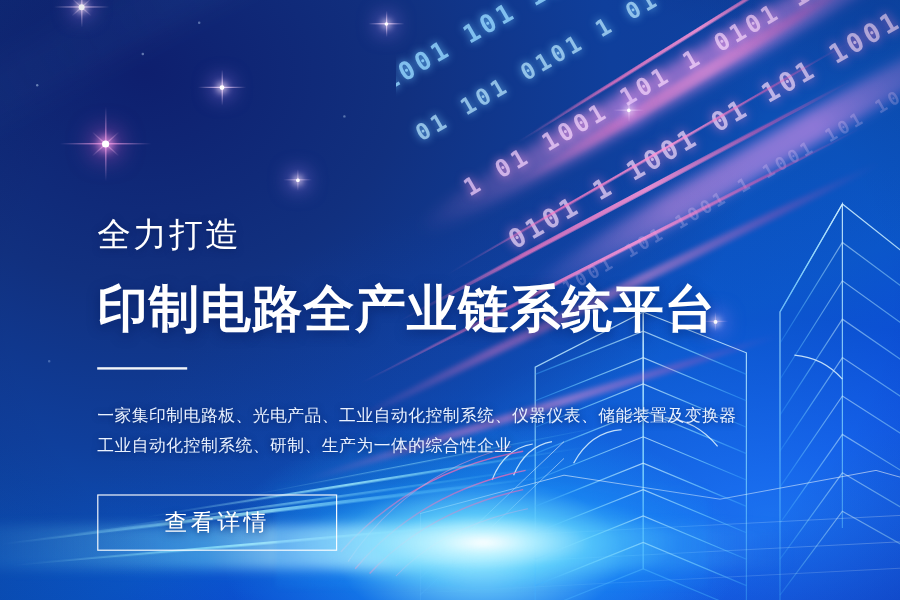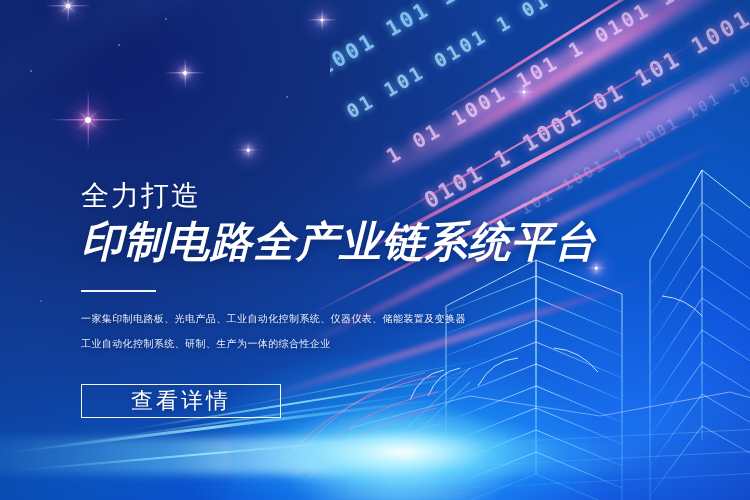--- a/index.html
+++ b/index.html
@@ -87,37 +87,36 @@
     background:radial-gradient(ellipse 700px 520px at 50% 50%, rgba(0,0,0,0) 52%, rgba(4,14,60,.30) 100%);
   }
 
   
   #content { position:absolute; left:81px; top:180px; width:520px; z-index:20; }
   #eyebrow {
     font-size:28px; font-weight:400; color:#ffffff; line-height:1.12;
     letter-spacing:2px; text-shadow:0 1px 6px rgba(5,25,80,.55);
   }
   #headline {
-    margin-top:10px;
+    margin-top:26px;
     font-size:42px; font-weight:700; color:#ffffff; line-height:1.02;
     letter-spacing:1px; white-space:nowrap;
     text-shadow:0 2px 10px rgba(5,25,90,.6);
-    font-style:italic;
   }
   #divider { margin-top:26px; width:75px; height:2px; background:#ffffff; opacity:.95; }
   #desc {
-    margin-top:14px; font-size:10px; color:#eaf2ff; line-height:25px;
+    margin-top:26px; font-size:14px; color:#eaf2ff; line-height:25px;
     letter-spacing:.4px; text-shadow:0 1px 5px rgba(5,25,80,.7);
   }
   #desc div { white-space:nowrap; }
   #cta {
-    margin-top:28px; width:200px; height:34px;
+    margin-top:28px; width:200px; height:47px;
     border:1px solid rgba(255,255,255,.95); background:transparent;
     display:flex; align-items:center; justify-content:center;
-    color:#ffffff; font-size:22px; letter-spacing:3px; cursor:pointer;
+    color:#ffffff; font-size:19px; letter-spacing:3px; cursor:pointer;
     text-shadow:0 1px 6px rgba(5,25,80,.55);
   }
 </style>
 </head>
 <body>
 
 <div id="banner">
 
   <div class="layer">
 

